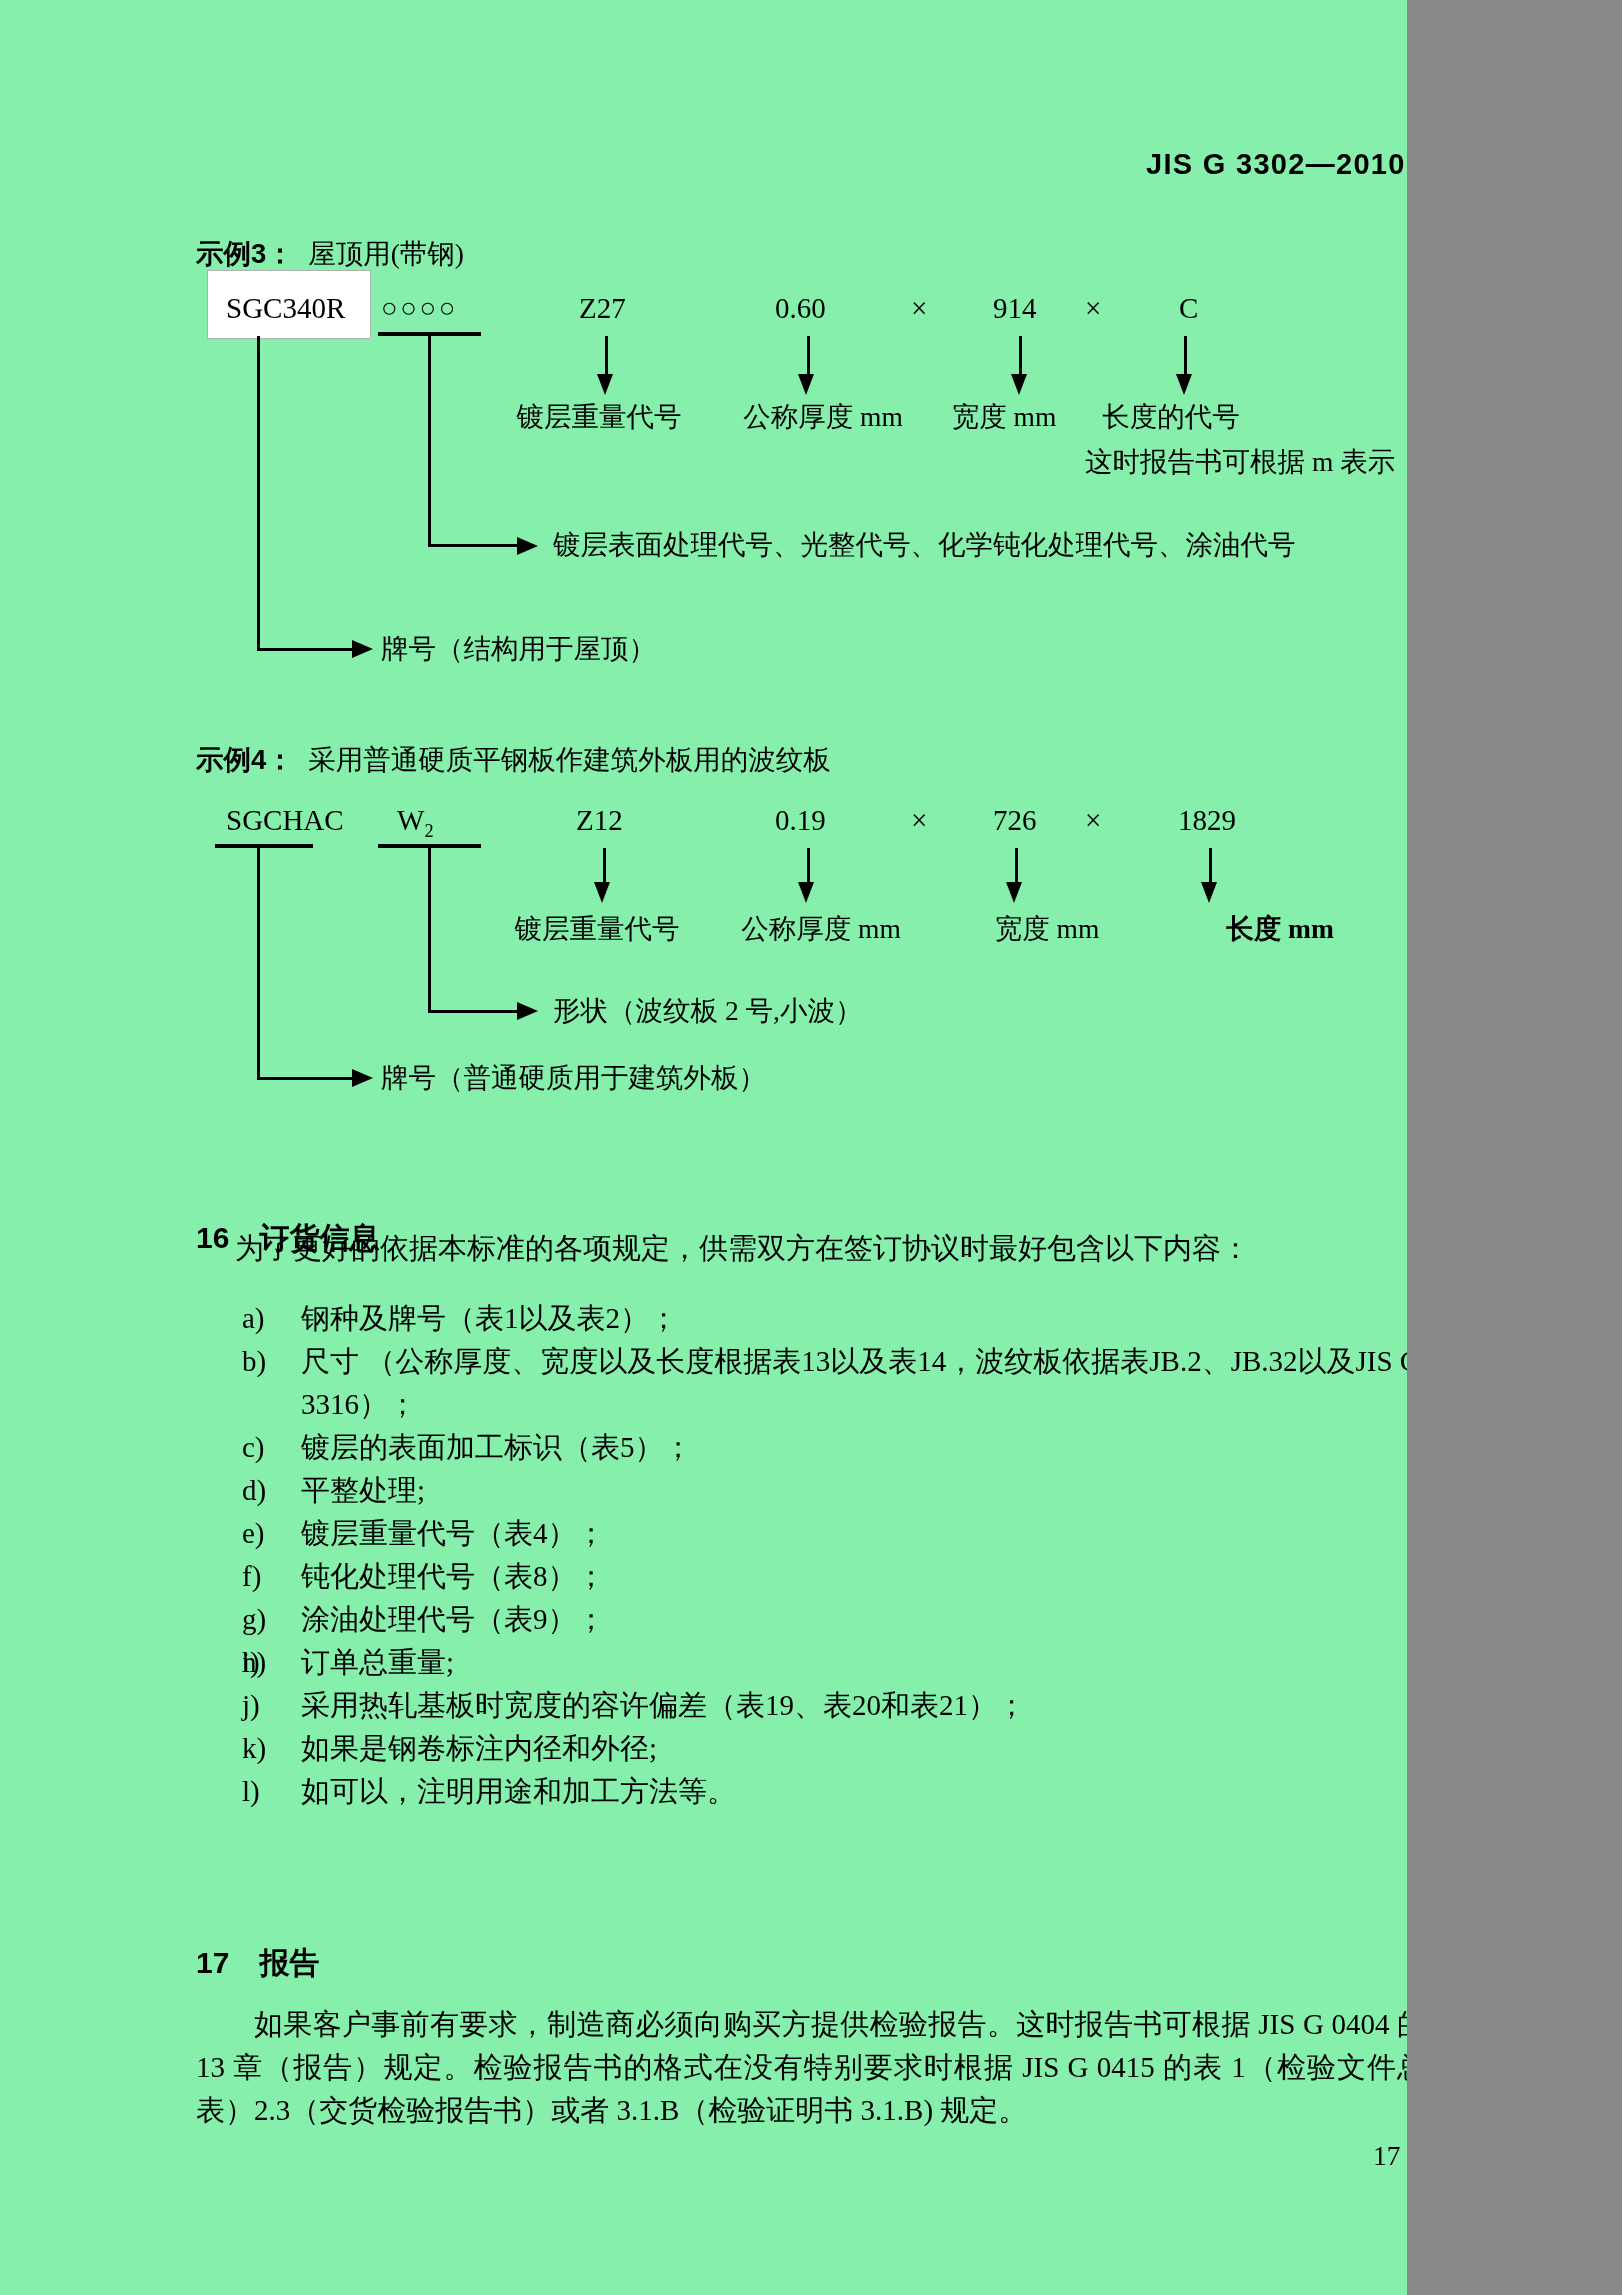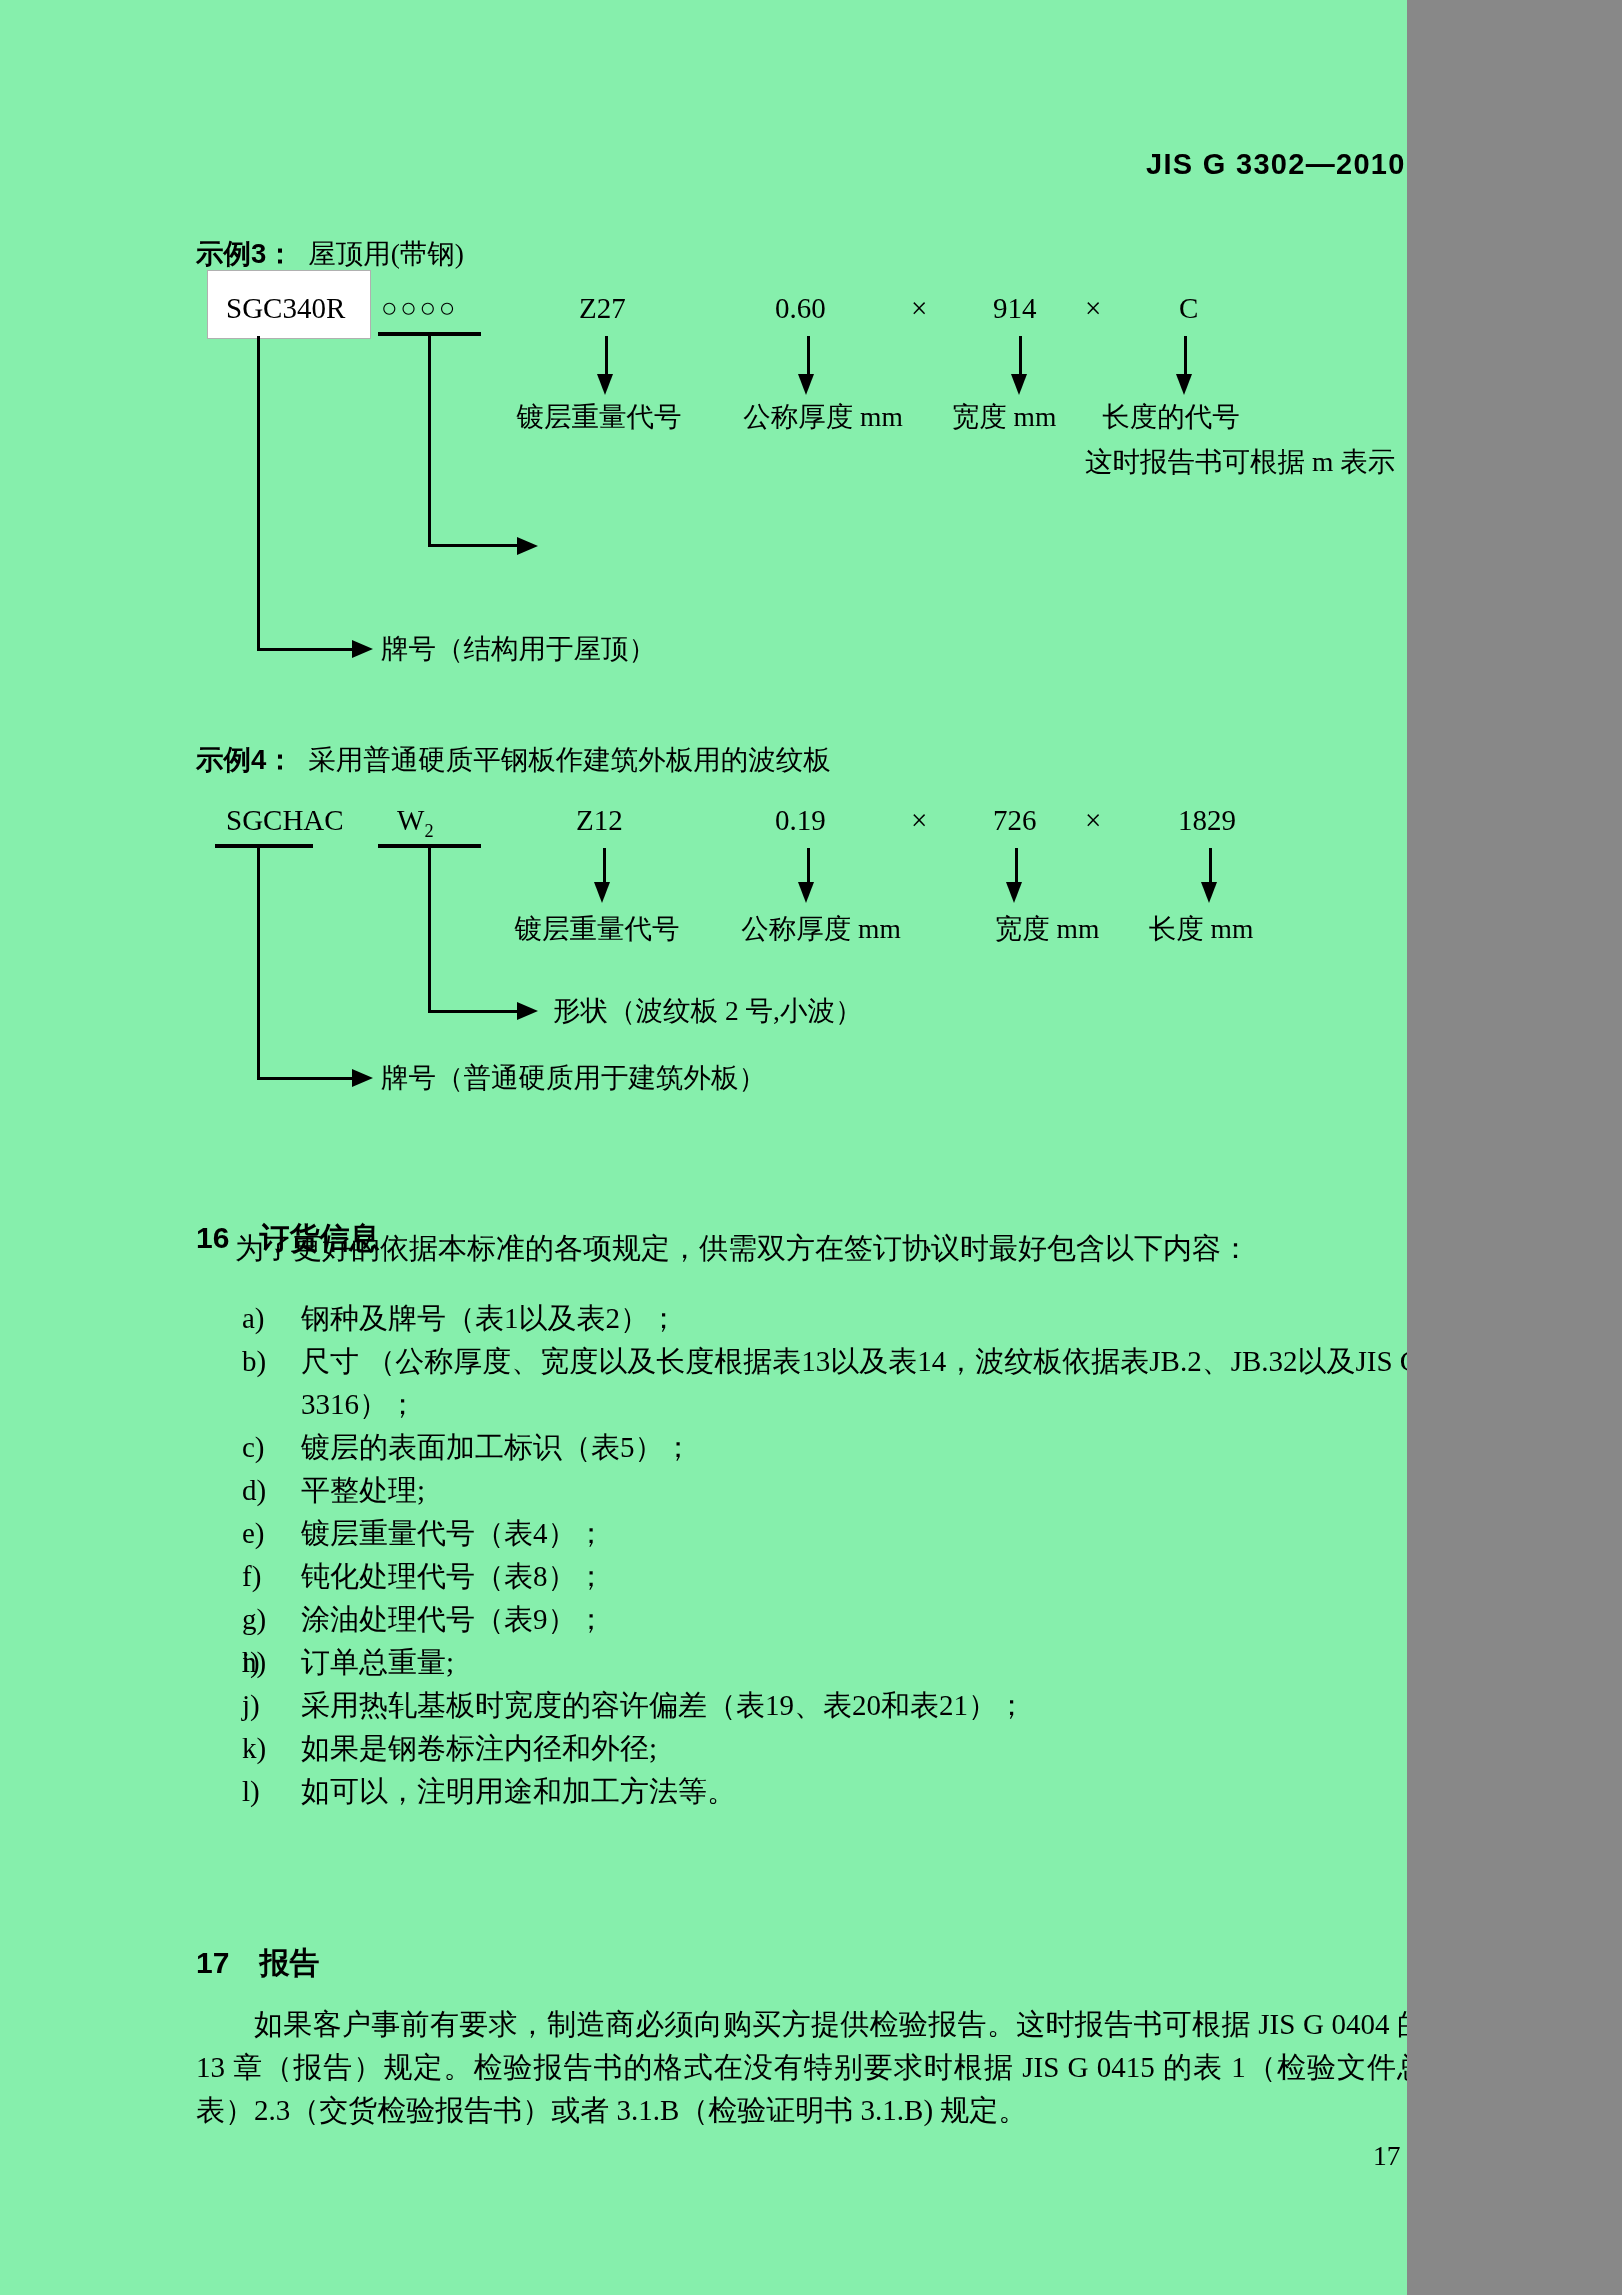--- a/index.html
+++ b/index.html
@@ -75,20 +75,21 @@
 
   <div class="abs diag-label centered" style="left:599px;top:399px;">镀层重量代号</div>
   <div class="abs diag-label centered" style="left:823px;top:399px;">公称厚度 mm</div>
   <div class="abs diag-label centered" style="left:1004px;top:399px;">宽度 mm</div>
   <div class="abs diag-label centered" style="left:1171px;top:399px;">长度的代号</div>
   <div class="abs diag-label" style="left:1085px;top:444px;">这时报告书可根据 m 表示</div>
 
   <div class="vline" style="left:428px;top:336px;height:211px;"></div>
   <div class="hline" style="left:428px;top:544px;width:89px;"></div>
   <div class="rhead" style="left:517px;top:537px;"></div>
+  <div class="abs diag-label" style="left:553px;top:527px;">镀层表面处理代号、光整代号、化学钝化处理代号、涂油代号</div>
 
   <div class="vline" style="left:257px;top:336px;height:314px;"></div>
   <div class="hline" style="left:257px;top:648px;width:96px;"></div>
   <div class="rhead" style="left:352px;top:640px;"></div>
   <div class="abs diag-label" style="left:381px;top:631px;">牌号（结构用于屋顶）</div>
 
   <div class="abs ex-heading" style="left:196px;top:742px;">
     <span class="ex-label">示例4：</span><span>采用普通硬质平钢板作建筑外板用的波纹板</span>
   </div>
 
@@ -109,21 +110,21 @@
   <div class="vline" style="left:807px;top:848px;height:34px;"></div>
   <div class="dhead" style="left:798px;top:882px;"></div>
   <div class="vline" style="left:1015px;top:848px;height:34px;"></div>
   <div class="dhead" style="left:1006px;top:882px;"></div>
   <div class="vline" style="left:1209px;top:848px;height:34px;"></div>
   <div class="dhead" style="left:1201px;top:882px;"></div>
 
   <div class="abs diag-label centered" style="left:597px;top:911px;">镀层重量代号</div>
   <div class="abs diag-label centered" style="left:821px;top:911px;">公称厚度 mm</div>
   <div class="abs diag-label centered" style="left:1047px;top:911px;">宽度 mm</div>
-  <div class="abs diag-label centered" style="left:1201px;top:911px;">长度 mm</div>
+  <div class="abs diag-label centered" style="left:1280px;top:911px;font-weight:bold;">长度 mm</div>
 
   <div class="vline" style="left:428px;top:848px;height:165px;"></div>
   <div class="hline" style="left:428px;top:1010px;width:89px;"></div>
   <div class="rhead" style="left:517px;top:1002px;"></div>
   <div class="abs diag-label" style="left:553px;top:993px;">形状（波纹板 2 号,小波）</div>
 
   <div class="vline" style="left:257px;top:848px;height:232px;"></div>
   <div class="hline" style="left:257px;top:1077px;width:96px;"></div>
   <div class="rhead" style="left:352px;top:1069px;"></div>
   <div class="abs diag-label" style="left:381px;top:1060px;">牌号（普通硬质用于建筑外板）</div>

